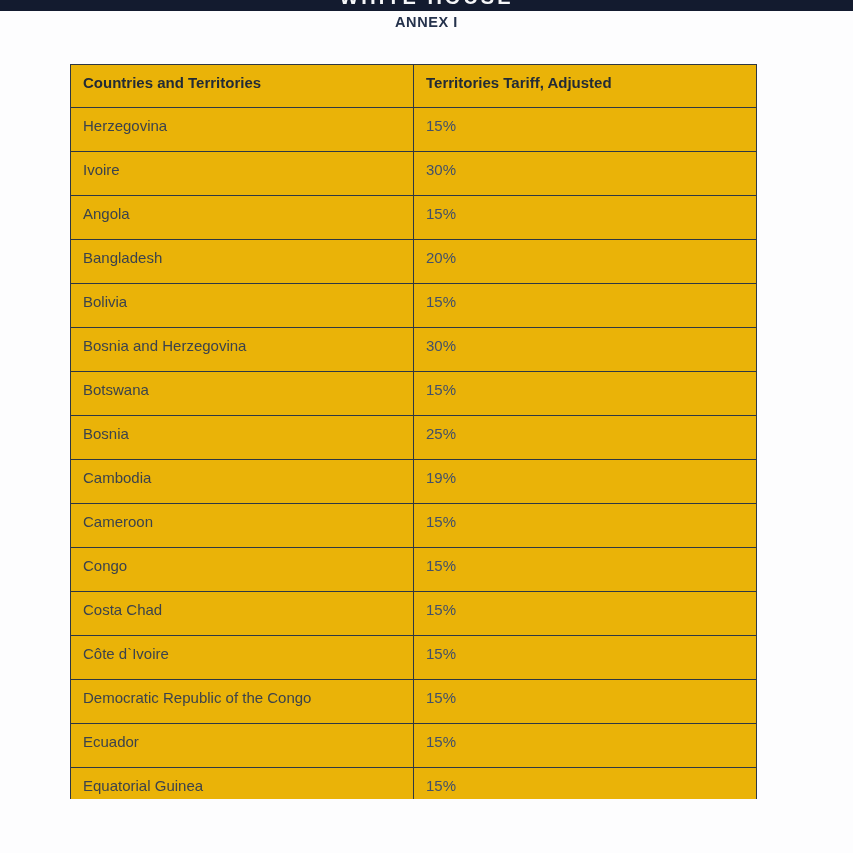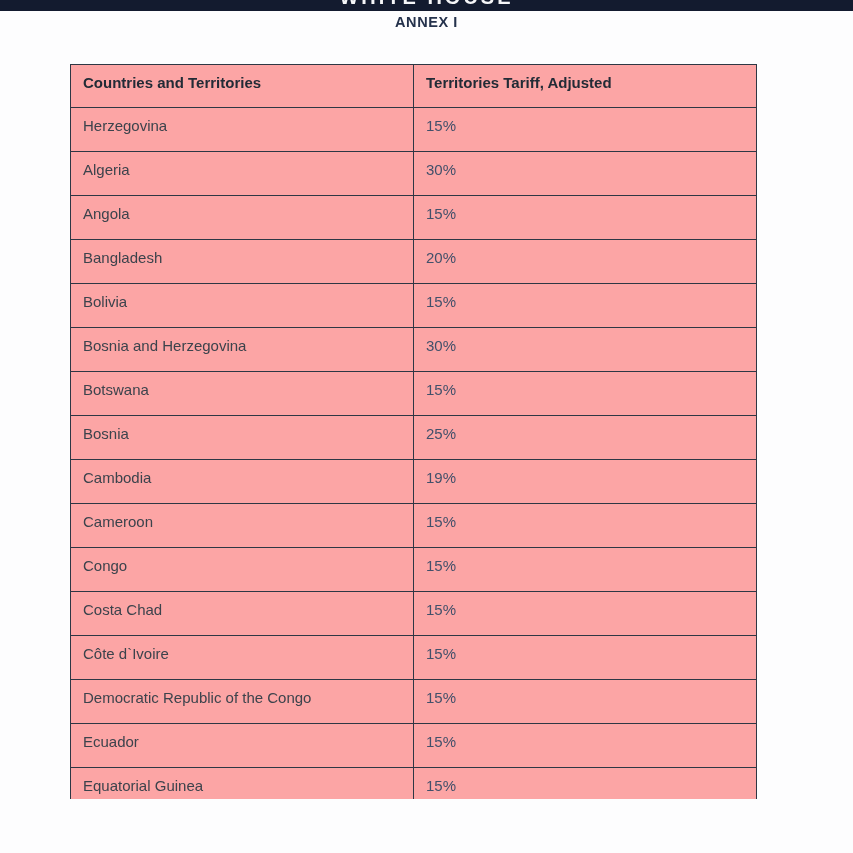--- a/index.html
+++ b/index.html
@@ -49,21 +49,21 @@
     left: 70px;
     width: 686px;
     border-collapse: collapse;
     table-layout: fixed;
   }
   table.tariff th, table.tariff td {
     border: 1px solid #2e3744;
     text-align: left;
     vertical-align: middle;
     padding: 0 0 8px 12px;
-    background: #fca5a5;
+    background: #eab308;
   }
   table.tariff th {
     height: 43px;
     font-size: 15px;
     font-weight: bold;
     color: #222b36;
   }
   table.tariff td {
     height: 44px;
     font-size: 15px;
@@ -103,21 +103,21 @@
         <th>Countries and Territories</th>
         <th>Territories Tariff, Adjusted</th>
       </tr>
     </thead>
     <tbody>
         <tr>
           <td class="country-cell">Herzegovina</td>
           <td class="tariff-cell">15%</td>
         </tr>
         <tr>
-          <td class="country-cell">Algeria</td>
+          <td class="country-cell">Ivoire</td>
           <td class="tariff-cell">30%</td>
         </tr>
         <tr>
           <td class="country-cell">Angola</td>
           <td class="tariff-cell">15%</td>
         </tr>
         <tr>
           <td class="country-cell">Bangladesh</td>
           <td class="tariff-cell">20%</td>
         </tr>

